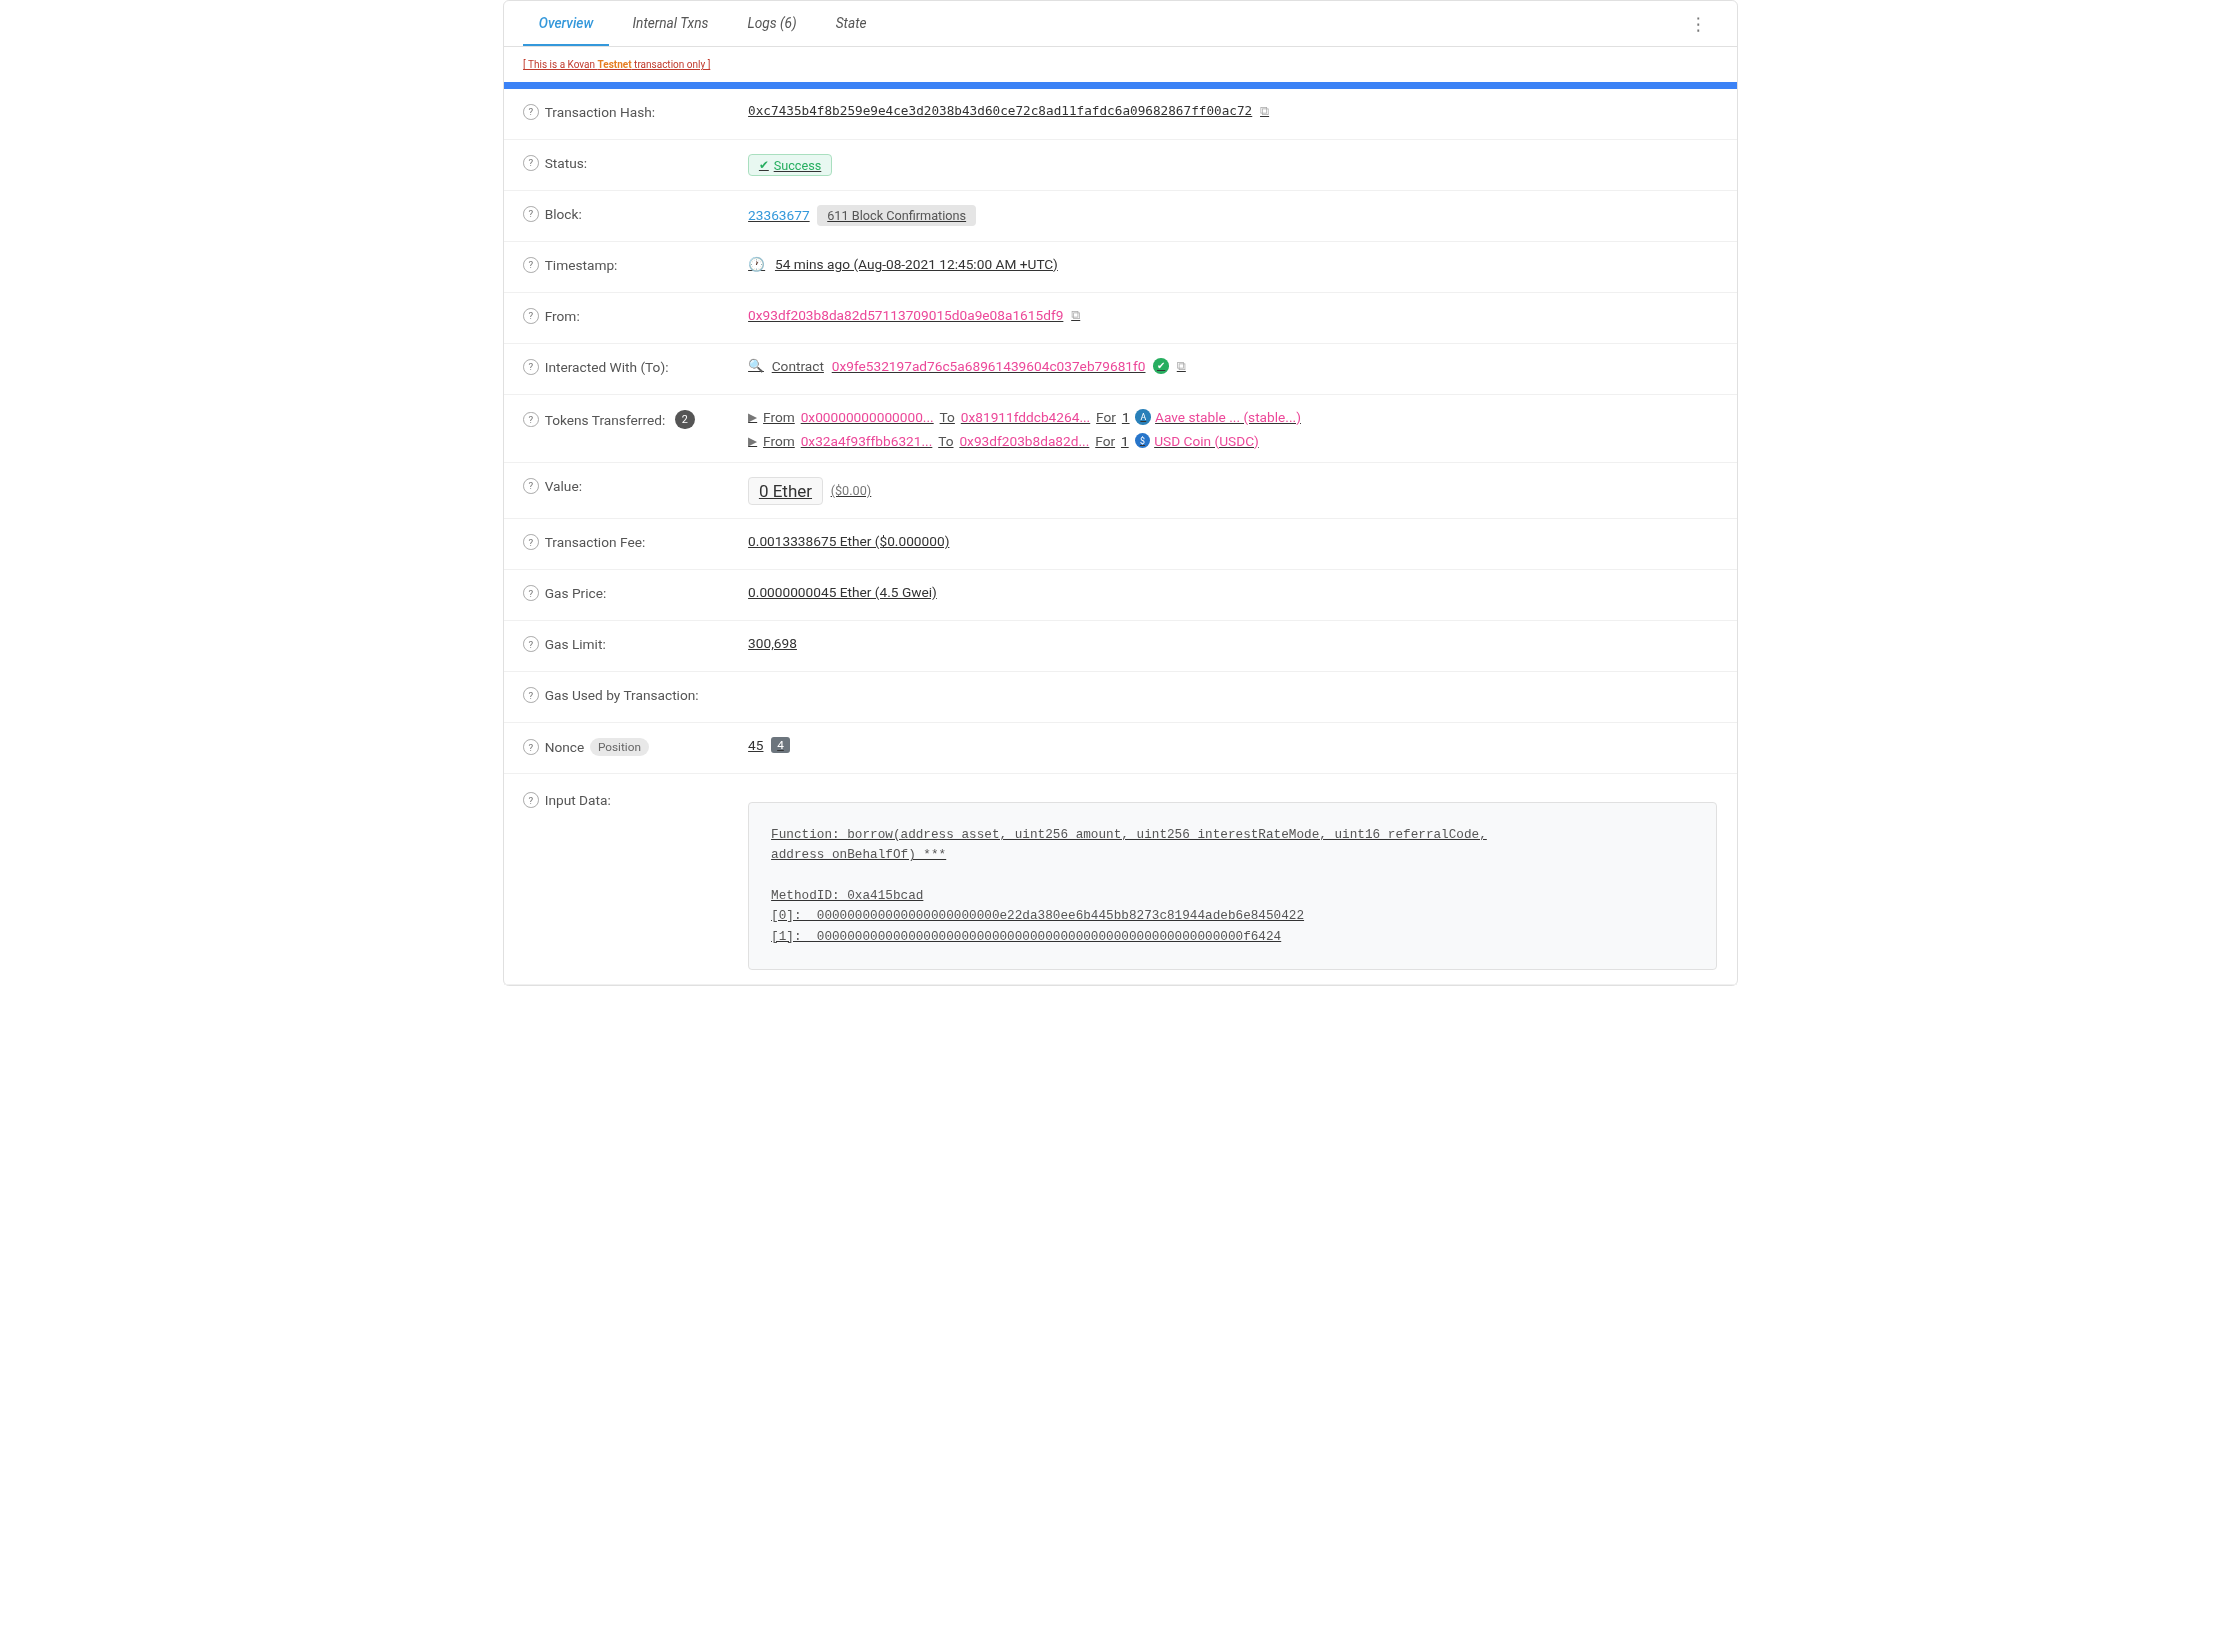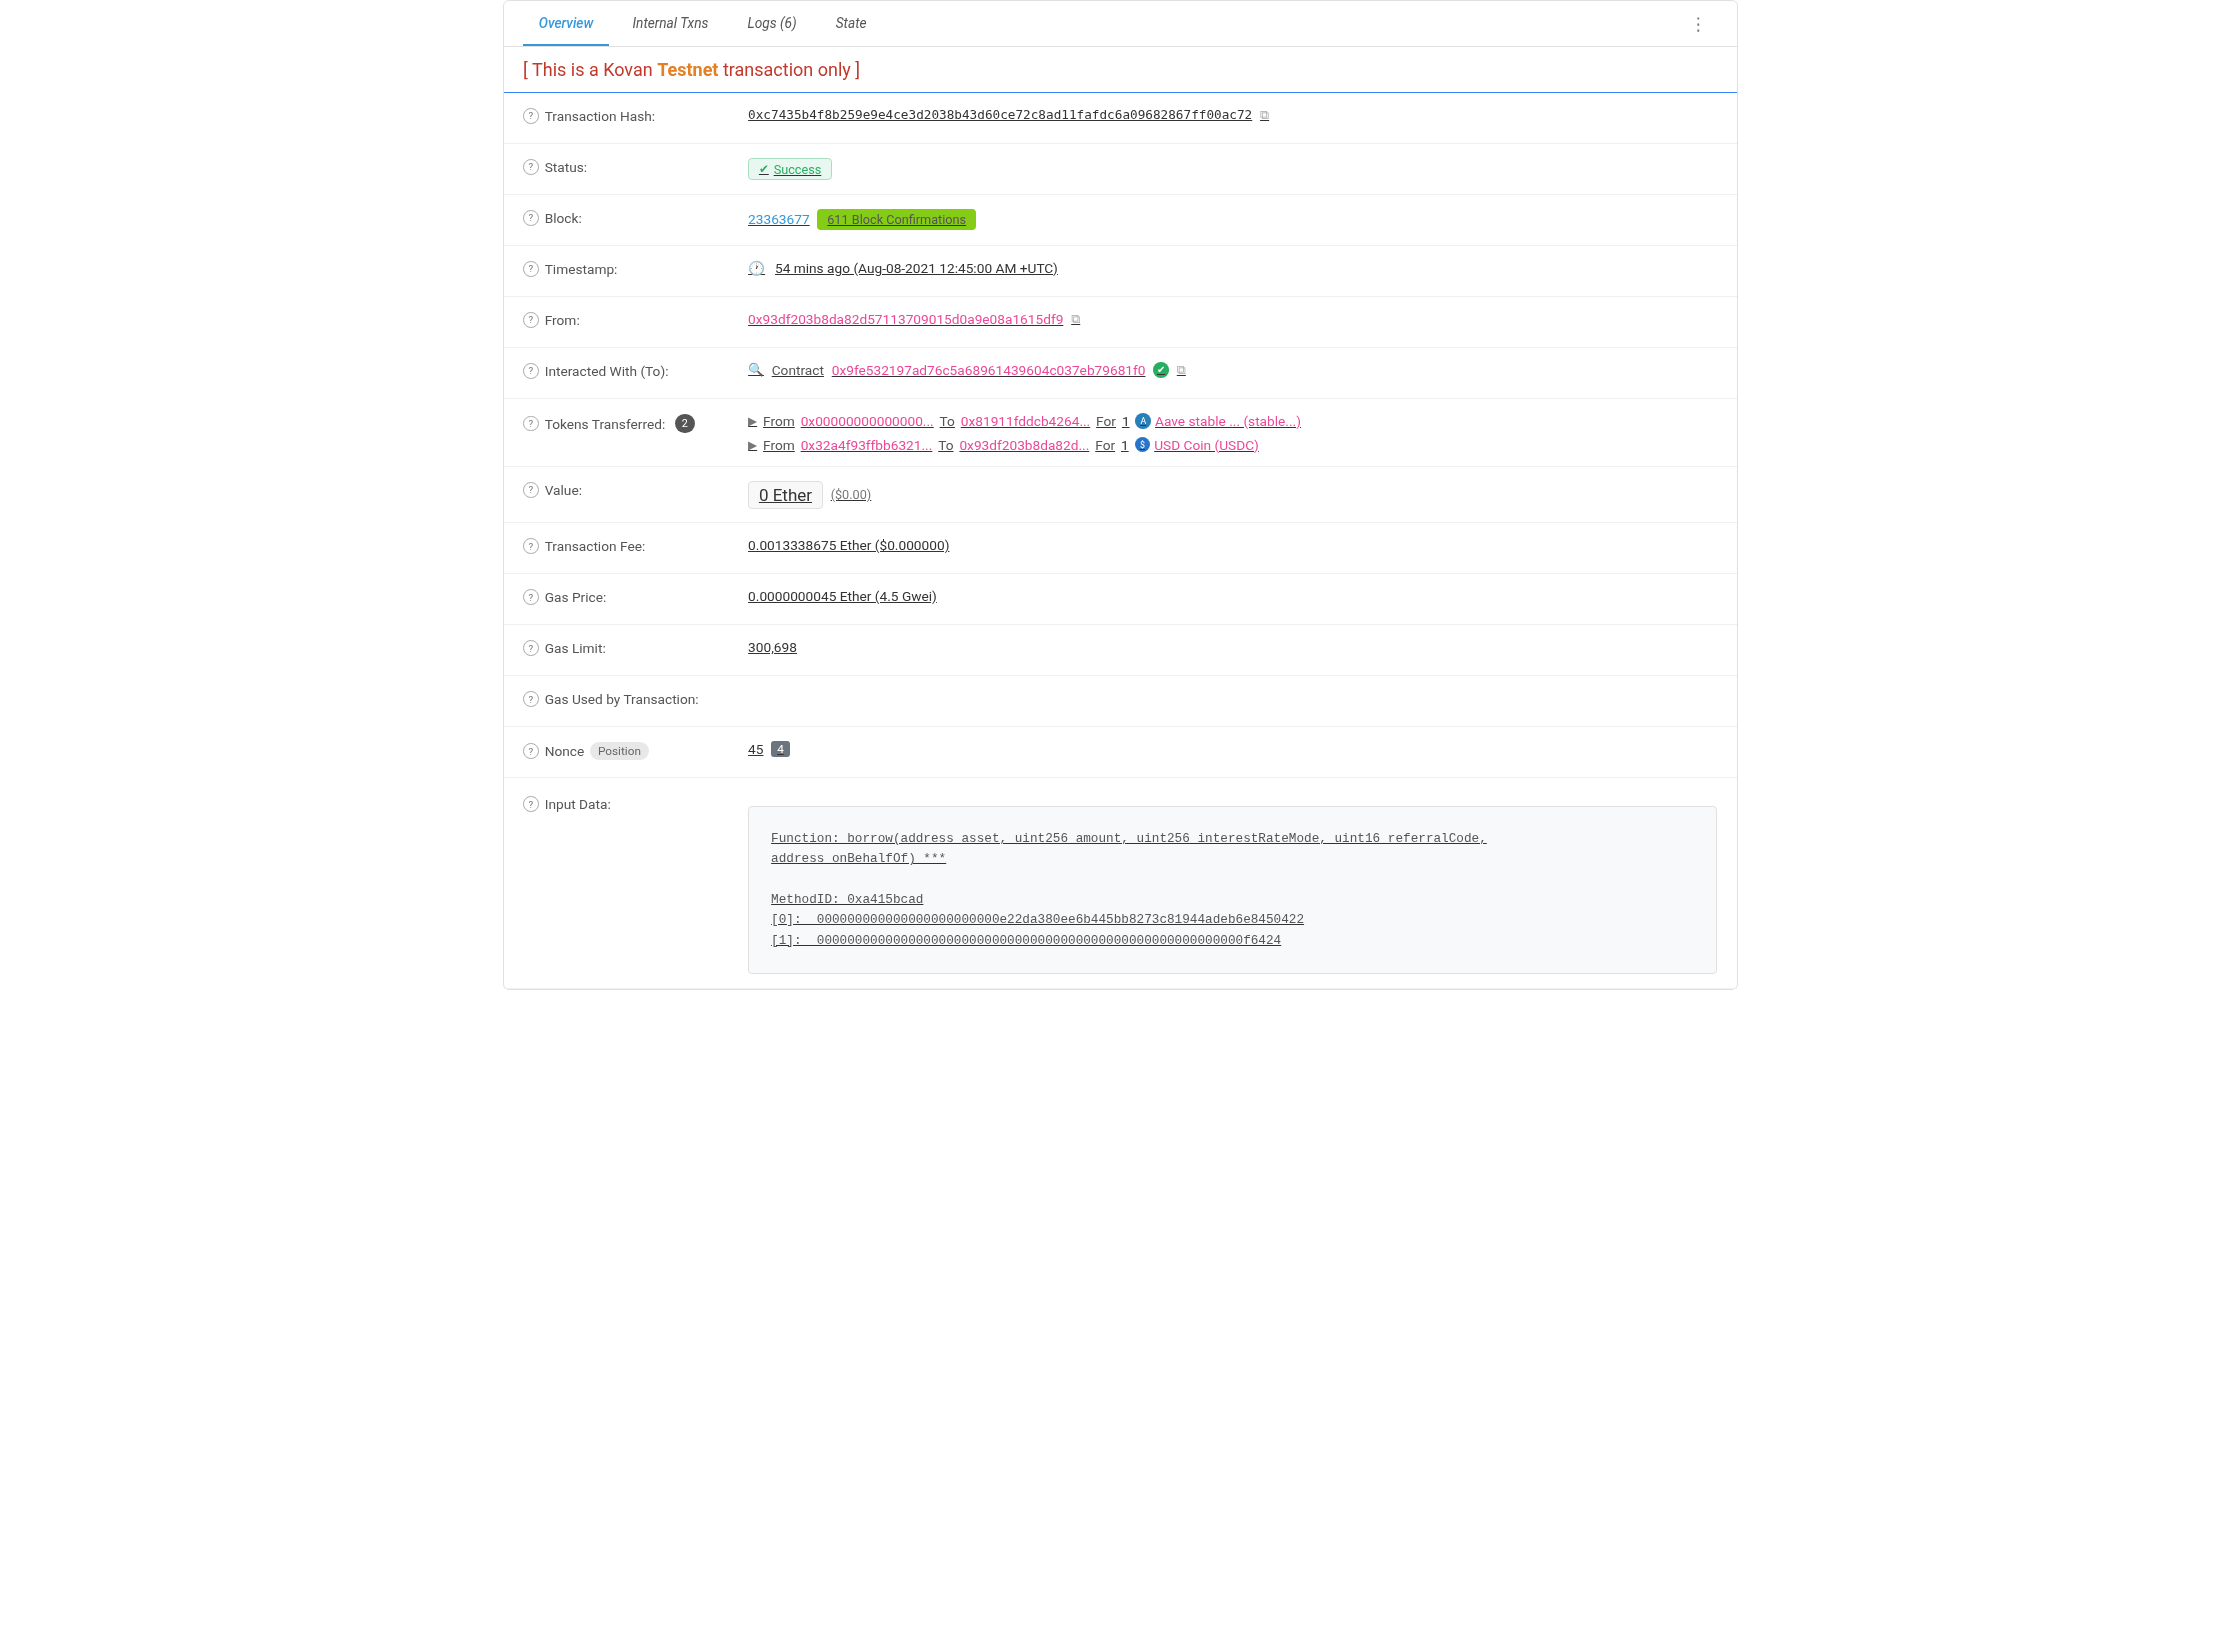--- a/index.html
+++ b/index.html
@@ -41,23 +41,24 @@
     .tabs-more {
       margin-left: auto;
       color: #777;
       font-size: 17.6px;
       cursor: pointer;
       padding: 9.8px;
     }
     
     .alert-testnet {
       padding: 11.8px 19.6px;
-      border-bottom: 1px solid #3b82f6;
-      font-size: 18px;
+      border-bottom: 7px solid #3b82f6;
+      font-size: 10px;
       color: #c0392b;
+      text-decoration: underline;
     }
     .alert-testnet span.testnet {
       color: #e67e22;
       font-weight: 700;
     }
     
     .info-row {
       display: flex;
       align-items: flex-start;
       padding: 13.7px 19.6px;
@@ -111,21 +112,21 @@
       color: #27ae60;
       font-size: 11.8px;
     }
     
     .block-link {
       color: #3498db;
       text-decoration: none;
       cursor: pointer;
     }
     .block-confirmations {
-      background: #84cc16;
+      background: #e5e5e5;
       border-radius: 3.9px;
       padding: 2.9px 9.8px;
       font-size: 12.7px;
       color: #555;
     }
     
     .addr-link {
       color: #ec4899;
       text-decoration: none;
       cursor: pointer;

